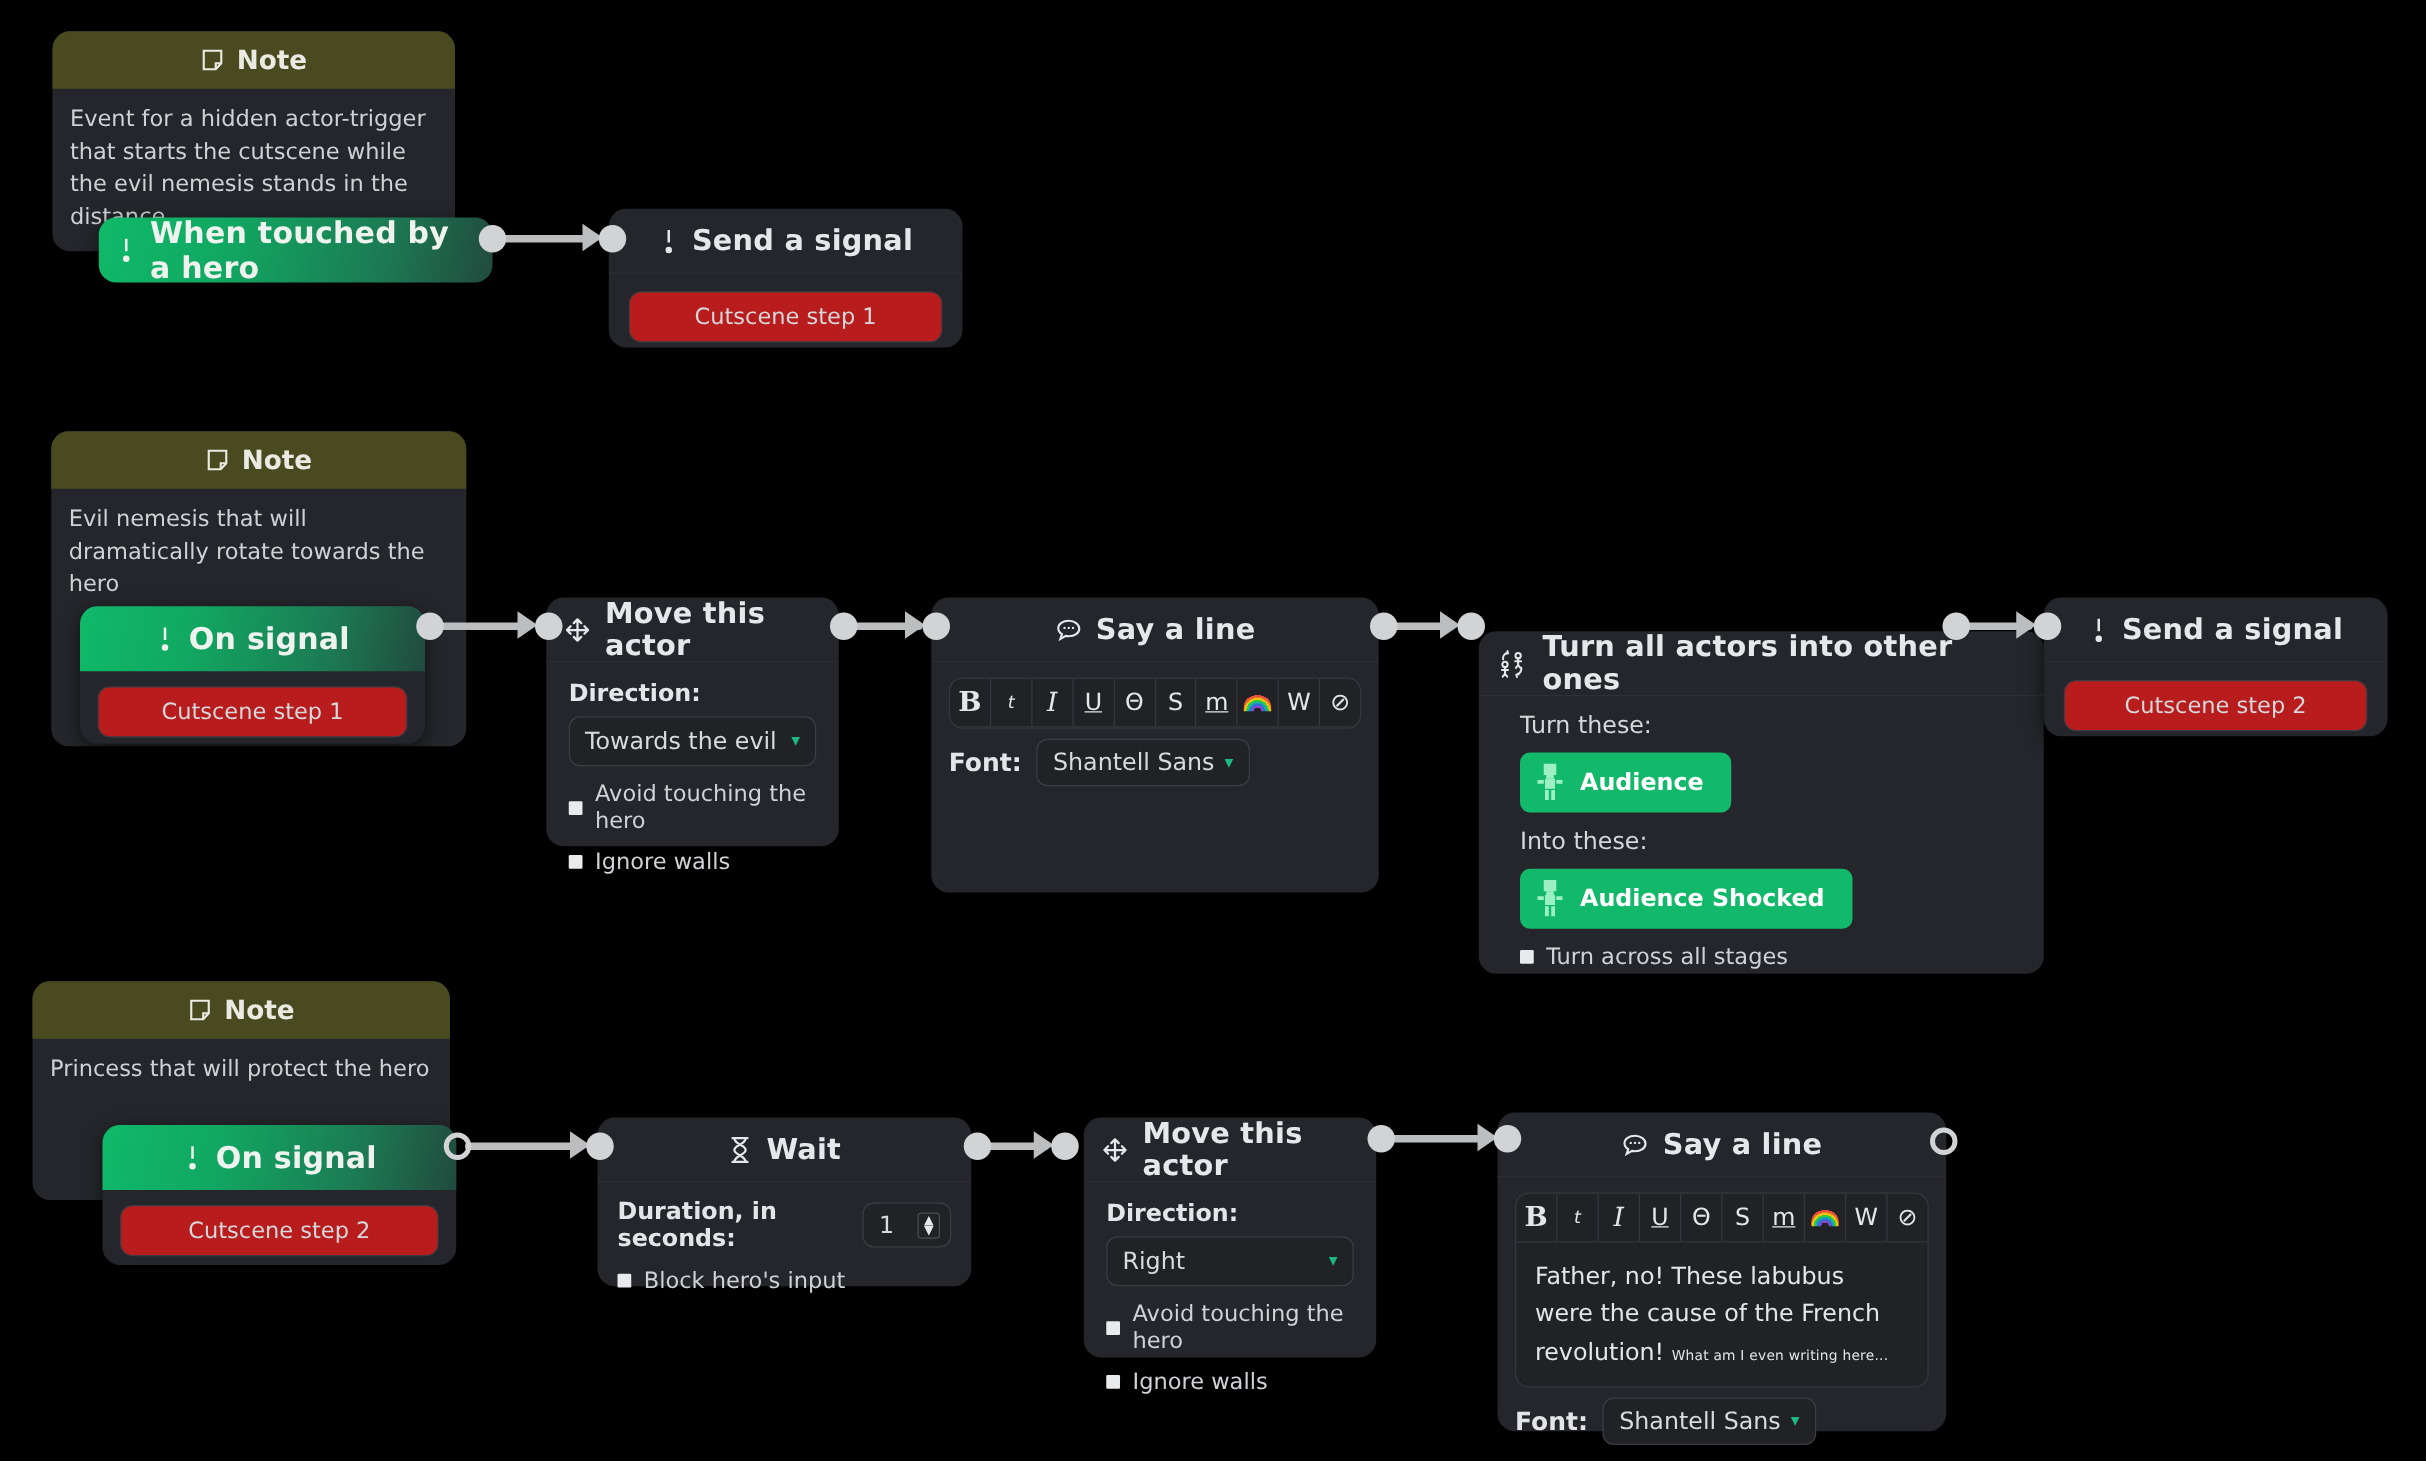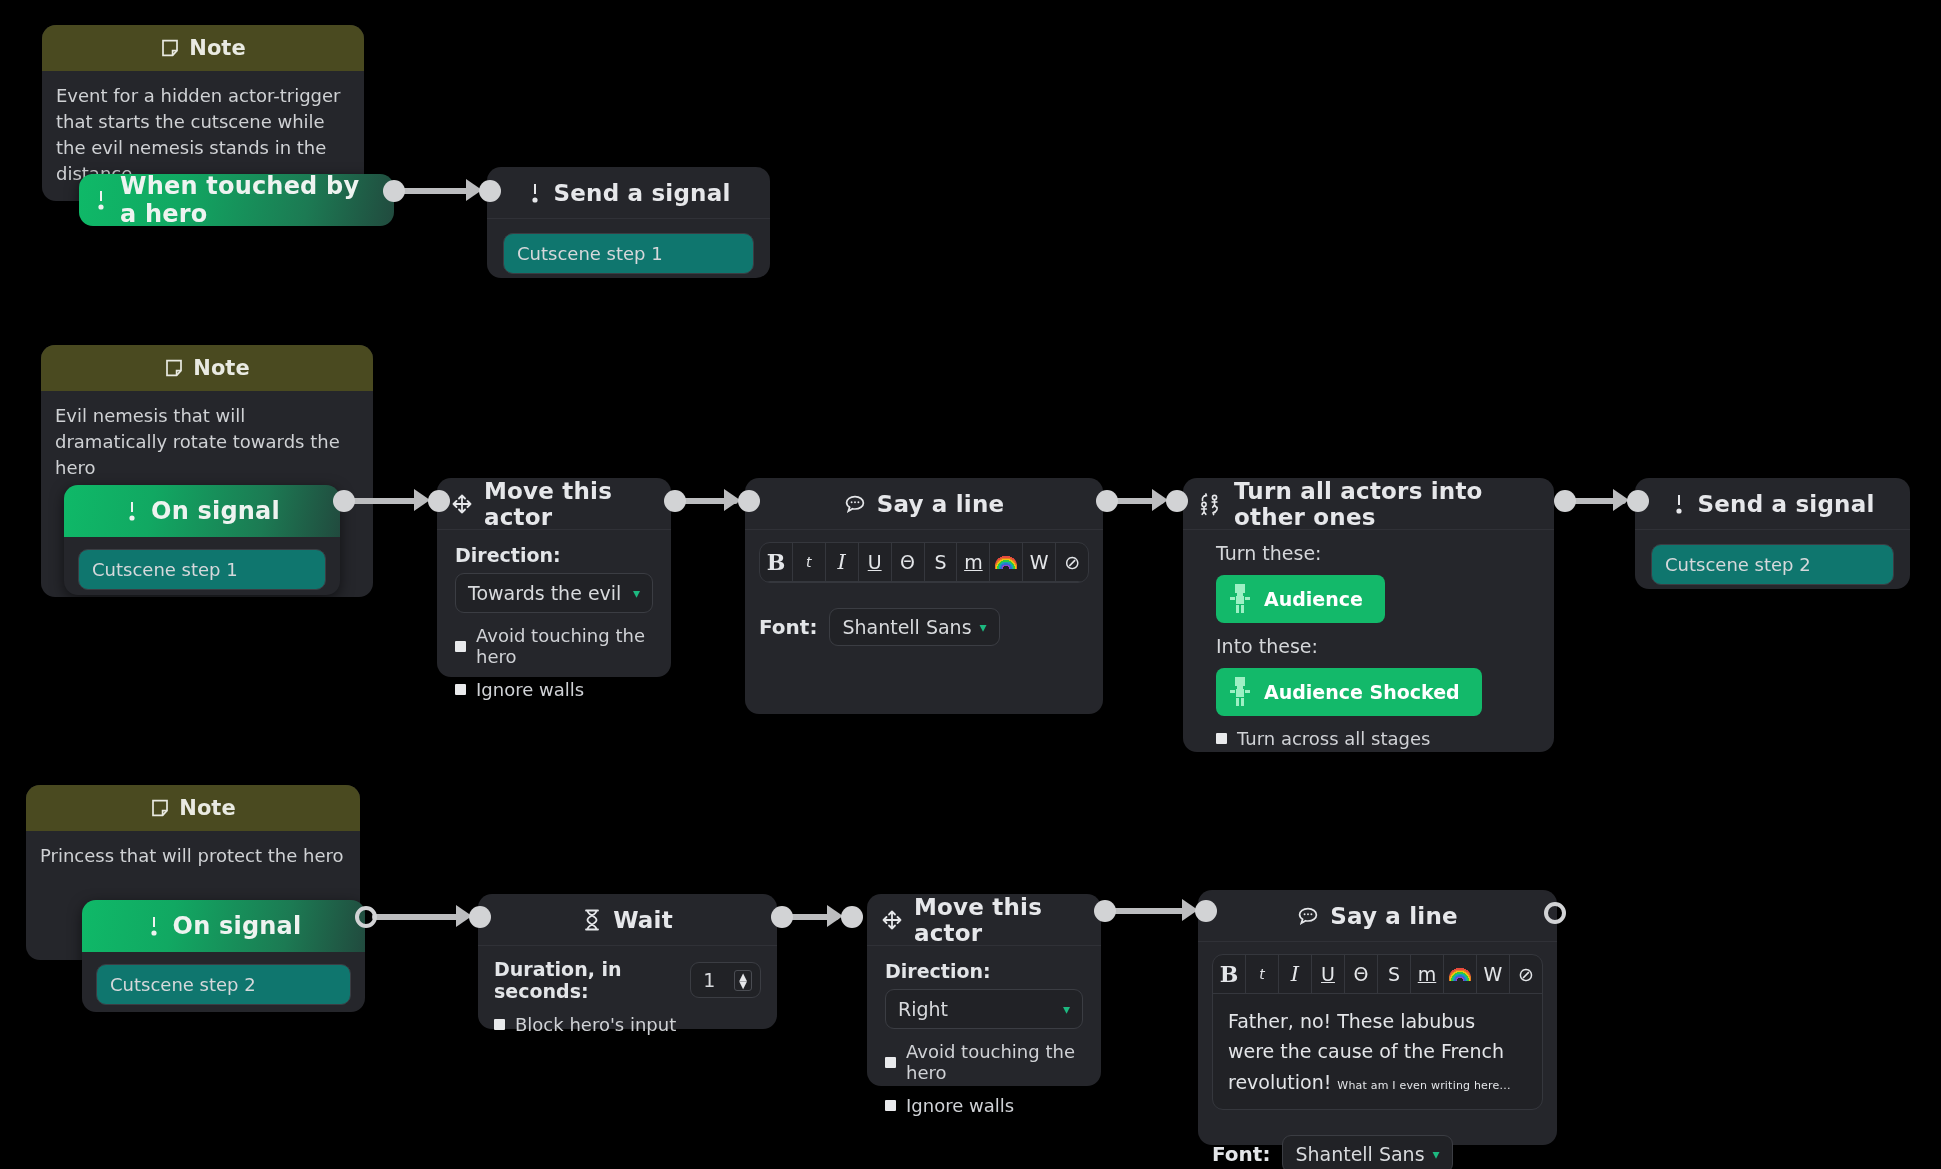--- a/index.html
+++ b/index.html
@@ -66,25 +66,26 @@
     padding:12px 14px 14px 14px;
     color:#cfd1d4;font-size:18px;line-height:1.45;
   }
 
   
   .lbl{color:#d5d7da;font-size:19px;margin-bottom:7px;}
   .lbl.bold{font-weight:700;color:#e3e5e8;}
   .field{
     border:1px solid #3b3d43;
     border-radius:10px;
-    background:#0f766e;
+    background:#b91c1c;
     color:#d6d8db;
     font-size:18px;
     padding:9px 13px;
     box-sizing:border-box;
+    text-align:center;
   }
   .select{
     display:flex;align-items:center;justify-content:space-between;
     border:1px solid #3b3d43;border-radius:9px;background:#212226;
     color:#d8dadd;font-size:19px;padding:8px 12px;box-sizing:border-box;
   }
   .chev{color:#1db980;font-size:14px;line-height:1;margin-left:8px;}
   .check{display:flex;align-items:center;gap:10px;color:#d0d2d6;font-size:18px;margin-top:12px;}
   .box{width:11px;height:11px;background:#e9eaec;border-radius:1px;flex:0 0 auto;}
 
@@ -99,21 +100,21 @@
     color:#e4e6e9;font-size:19px;border-right:1px solid #35373d;
     box-sizing:border-box;
   }
   .tb:last-child{border-right:none;}
   .tb.b{font-weight:800;font-size:22px;font-family:"DejaVu Serif",serif;}
   .tb.small{font-size:14px;font-style:italic;}
   .tb.it{font-style:italic;font-family:"DejaVu Serif",serif;font-size:21px;}
   .tb.un{text-decoration:underline;font-size:19px;}
   .say-text{padding:12px 15px;color:#e3e5e8;font-size:19px;line-height:1.6;min-height:54px;}
   .tiny{font-size:11px;letter-spacing:.2px;}
-  .font-row{display:flex;align-items:center;gap:12px;margin-top:25px;}
+  .font-row{display:flex;align-items:center;gap:12px;margin-top:8px;}
   .font-lbl{font-weight:800;color:#e3e5e8;font-size:20px;}
 
   
   .chip{
     display:inline-flex;align-items:center;gap:12px;
     background:#13b96a;border-radius:8px;
     padding:9px 22px 9px 12px;
     color:#ffffff;font-size:19px;font-weight:700;
     margin:4px 0 0 0;
   }
@@ -290,21 +291,21 @@
           <span class="chev">▾</span>
         </span>
       </div>
     </div>
   </div>
   <div class="port" style="left:1096px;top:490px;"></div>
   <div class="wire" style="left:1111px;top:498px;width:53px;"></div>
   <div class="arrow" style="left:1152px;top:489px;"></div>
   <div class="port" style="left:1166px;top:490px;"></div>
 
-  <div class="node" style="left:1183px;top:478px;width:371px;height:274px;">
+  <div class="node" style="left:1183px;top:505px;width:452px;height:274px;">
     <div class="node-head" style="justify-content:center;">
       <span class="hdr-icon">
           <svg width="26" height="24" viewBox="0 0 26 24" fill="none" stroke="#e6e7ea" stroke-width="1.6" stroke-linecap="round">
             <circle cx="7" cy="12.5" r="2.1"></circle>
             <path d="M7 15v5M4.6 17h4.8M7 20l-1.8 2.3M7 20l1.8 2.3"></path>
             <circle cx="17.5" cy="5.5" r="2.1"></circle>
             <path d="M17.5 8v5M15.1 10h4.8M17.5 13l-1.8 2.3M17.5 13l1.8 2.3"></path>
             <path d="M5.5 8.5C5 6 6.5 3.8 8.8 3.4"></path>
             <path d="M8.9 1.9 9.4 3.6 7.6 4"></path>
             <path d="M20 15.2c.5 2.5-1 4.7-3.3 5.1"></path>

